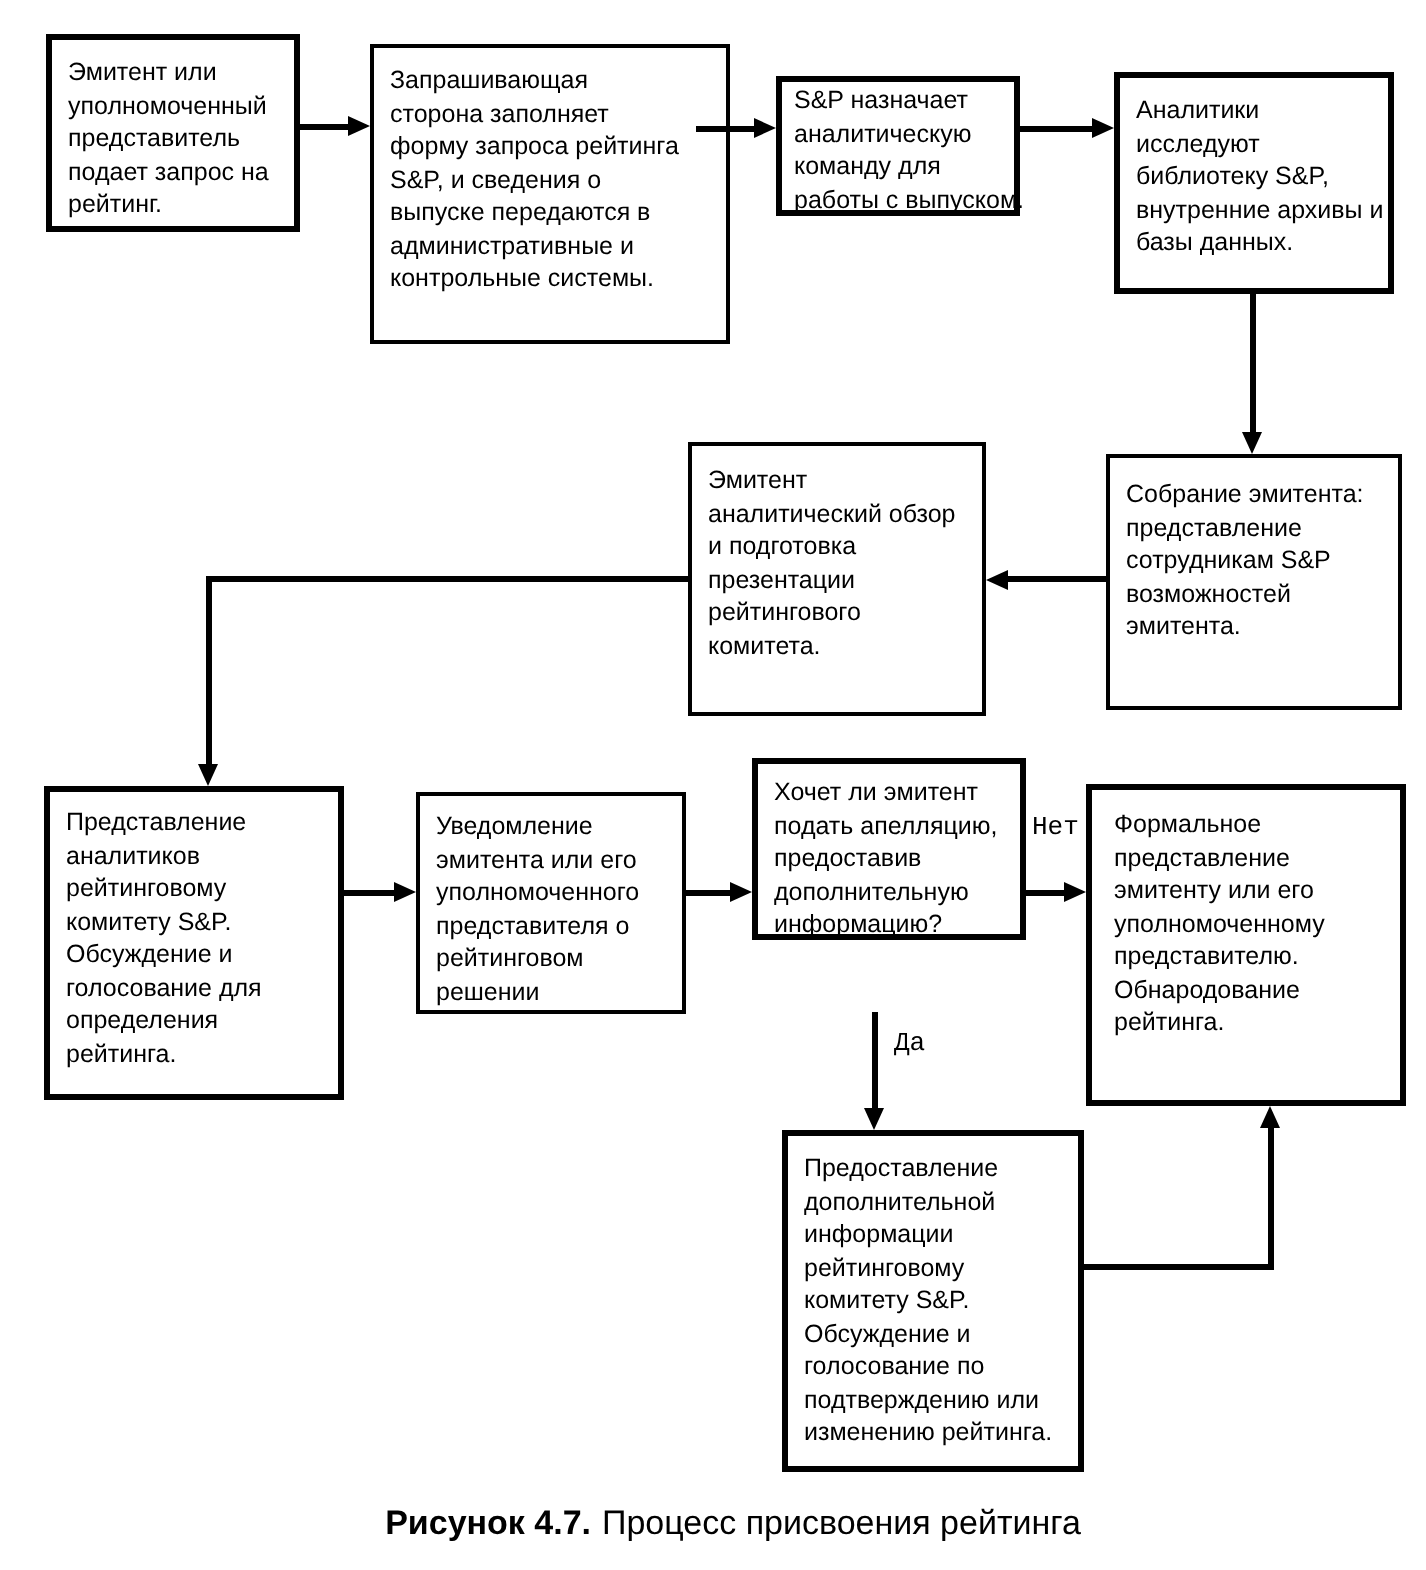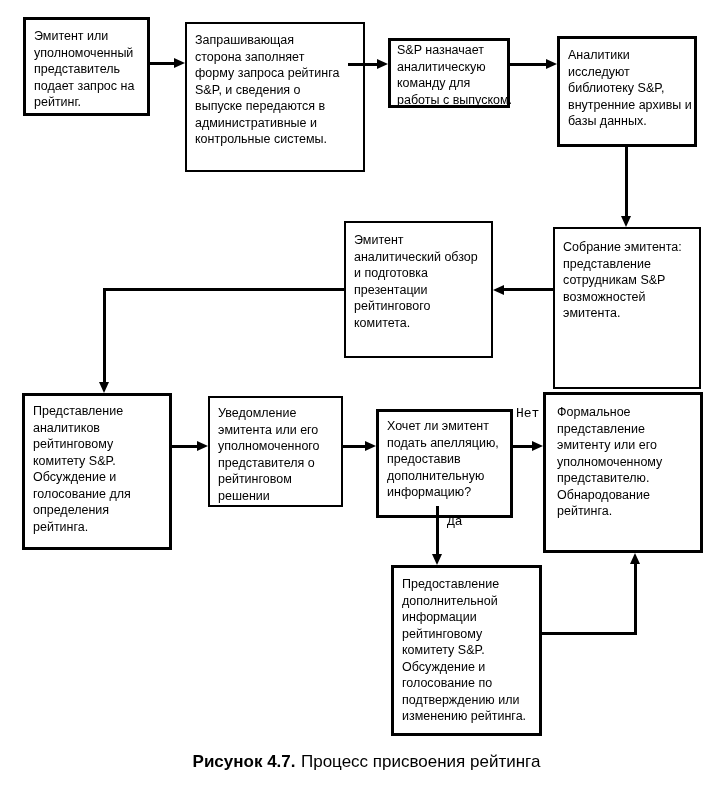--- a/index.html
+++ b/index.html
@@ -52,21 +52,21 @@
 аналитическую
 команду для
 работы с выпуском.</div>
 
   <div class="node thick" style="left:557px;top:36px;width:140px;height:111px;">Аналитики
 исследуют
 библиотеку S&amp;P,
 внутренние архивы и
 базы данных.</div>
 
-  <div class="node" style="left:553px;top:227px;width:148px;height:162px;padding-top:10px;">Собрание эмитента:
+  <div class="node" style="left:553px;top:227px;width:148px;height:128px;padding-top:10px;">Собрание эмитента:
 представление
 сотрудникам S&amp;P
 возможностей
 эмитента.</div>
 
   <div class="node" style="left:344px;top:221px;width:149px;height:137px;padding-top:9px;">Эмитент
 аналитический обзор
 и подготовка
 презентации
 рейтингового
@@ -81,21 +81,21 @@
 определения
 рейтинга.</div>
 
   <div class="node" style="left:208px;top:396px;width:135px;height:111px;padding-top:7px;">Уведомление
 эмитента или его
 уполномоченного
 представителя о
 рейтинговом
 решении</div>
 
-  <div class="node thick" style="left:376px;top:409px;width:137px;height:109px;padding-top:6px;">Хочет ли эмитент
+  <div class="node thick" style="left:376px;top:379px;width:137px;height:91px;padding-top:6px;">Хочет ли эмитент
 подать апелляцию,
 предоставив
 дополнительную
 информацию?</div>
 
   <div class="node thick" style="left:543px;top:392px;width:160px;height:161px;padding:9px 3px 0 11px;">Формальное
 представление
 эмитенту или его
 уполномоченному
 представителю.

